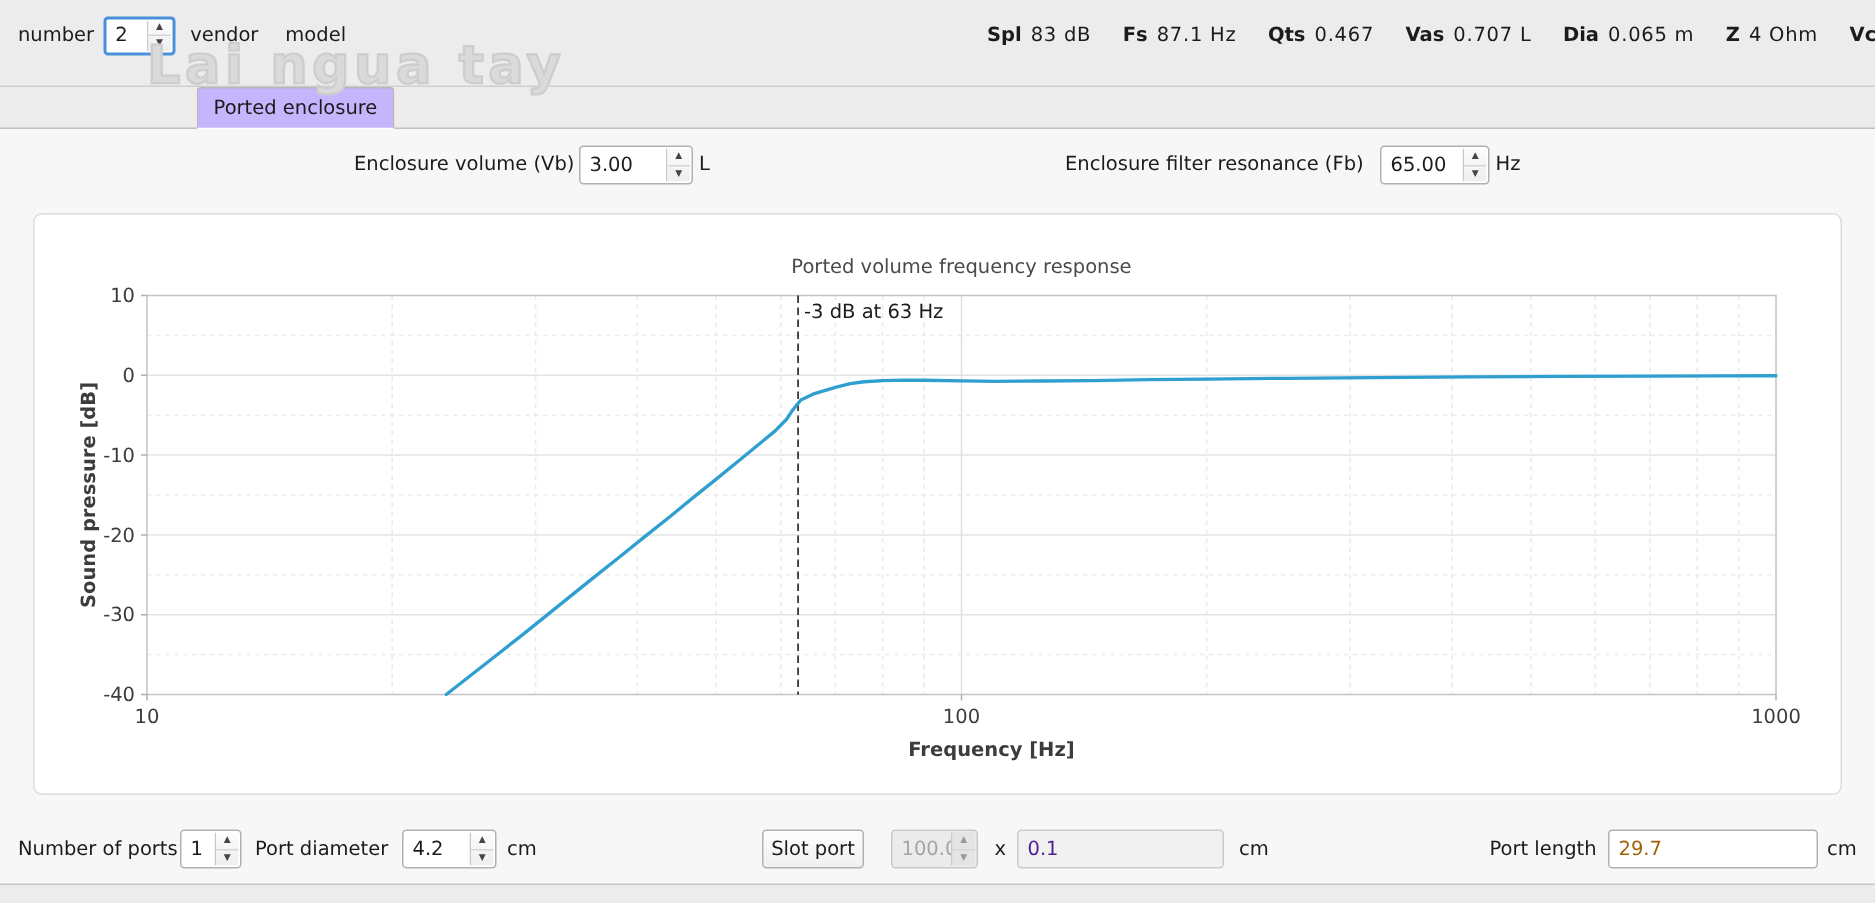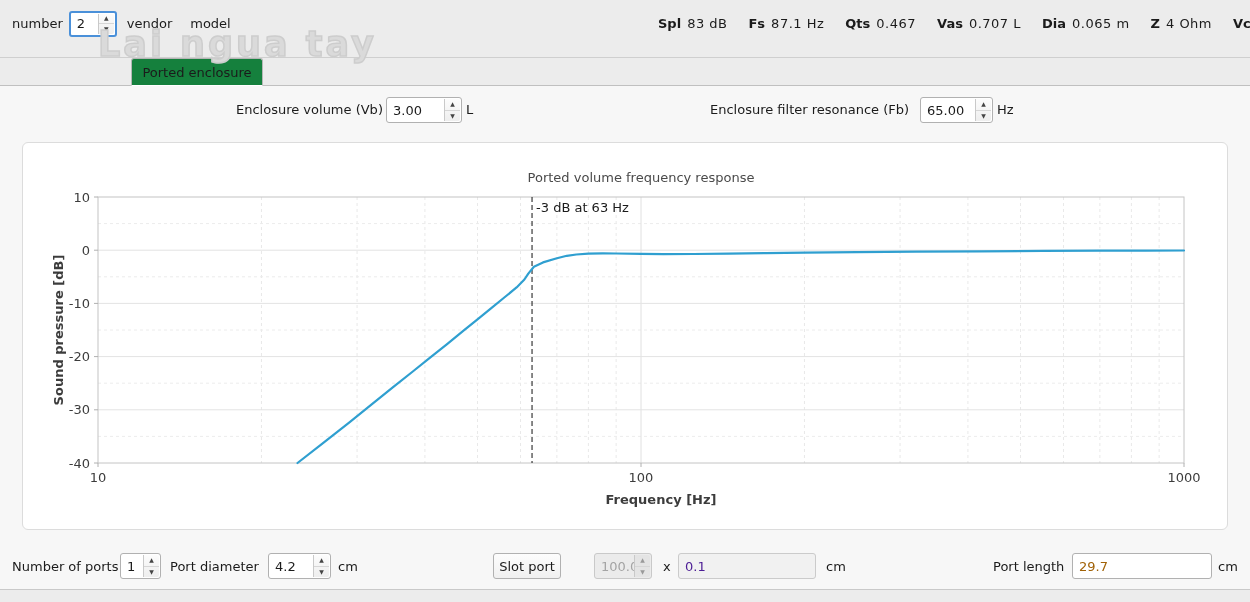--- a/index.html
+++ b/index.html
@@ -47,21 +47,21 @@
     color:rgba(210,210,210,.55); -webkit-text-stroke:1.5px #cdcdcd;
     text-shadow:0 0 1px #e5e5e5;
   }
   
   .tabstrip { position:absolute; left:0; top:58px; width:1250px; height:28px;
     background:#ececec; border-bottom:1px solid #c0c0c0; }
   .tab { position:absolute; bottom:0; display:flex; align-items:center;
     justify-content:center; border:1px solid #b6b6b6; border-bottom:none;
     border-radius:3px 3px 0 0; background:#e2e2e2; height:25px;
     padding:0 18px; cursor:default; white-space:nowrap; }
-  .tab.active { background:#15803d; height:28px; z-index:2; bottom:-1px;
+  .tab.active { background:#c4b5fd; height:28px; z-index:2; bottom:-1px;
     border-bottom:1px solid #fff; }
   
   .formrow { position:absolute; left:0; top:97px; width:1056px; height:26px; }
   .frlabel { position:absolute; top:5px; white-space:nowrap; }
   
   .card { position:absolute; left:22px; top:142px; width:1206px; height:388px;
     background:#fff; border:1px solid #dcdcdc; border-radius:6px; }
   
   .bottombar { position:absolute; left:0; top:546px; width:1250px; height:43px; }
   .bblabel { position:absolute; top:13px; white-space:nowrap; }
@@ -204,21 +204,21 @@
   <span class="bblabel" style="left:170px">Port diameter</span>
   <span class="spinbox" style="position:absolute; left:268px; top:7px; width:63px">
     <input value="4.2" style="">
     <span class="spin">
         <span>▲</span>
         <span>▼</span>
       </span>
   </span>
   <span class="bblabel" style="left:338px">cm</span>
 
-  <span class="btn" style="left:493px; top:7px; width:68px">Slot port</span>
+  <span class="btn" style="left:508px; top:7px; width:68px">Slot port</span>
   <span class="spinbox disabled" style="position:absolute; left:594px; top:7px; width:58px">
     <input disabled="" value="100.0" style="">
     <span class="spin">
         <span>▲</span>
         <span>▼</span>
       </span>
   </span>
   <span class="bblabel" style="left:663px">x</span>
   <span class="txtbox disabled" style="left:678px; top:7px; width:138px">
     <input disabled="" value="0.1" style="">

